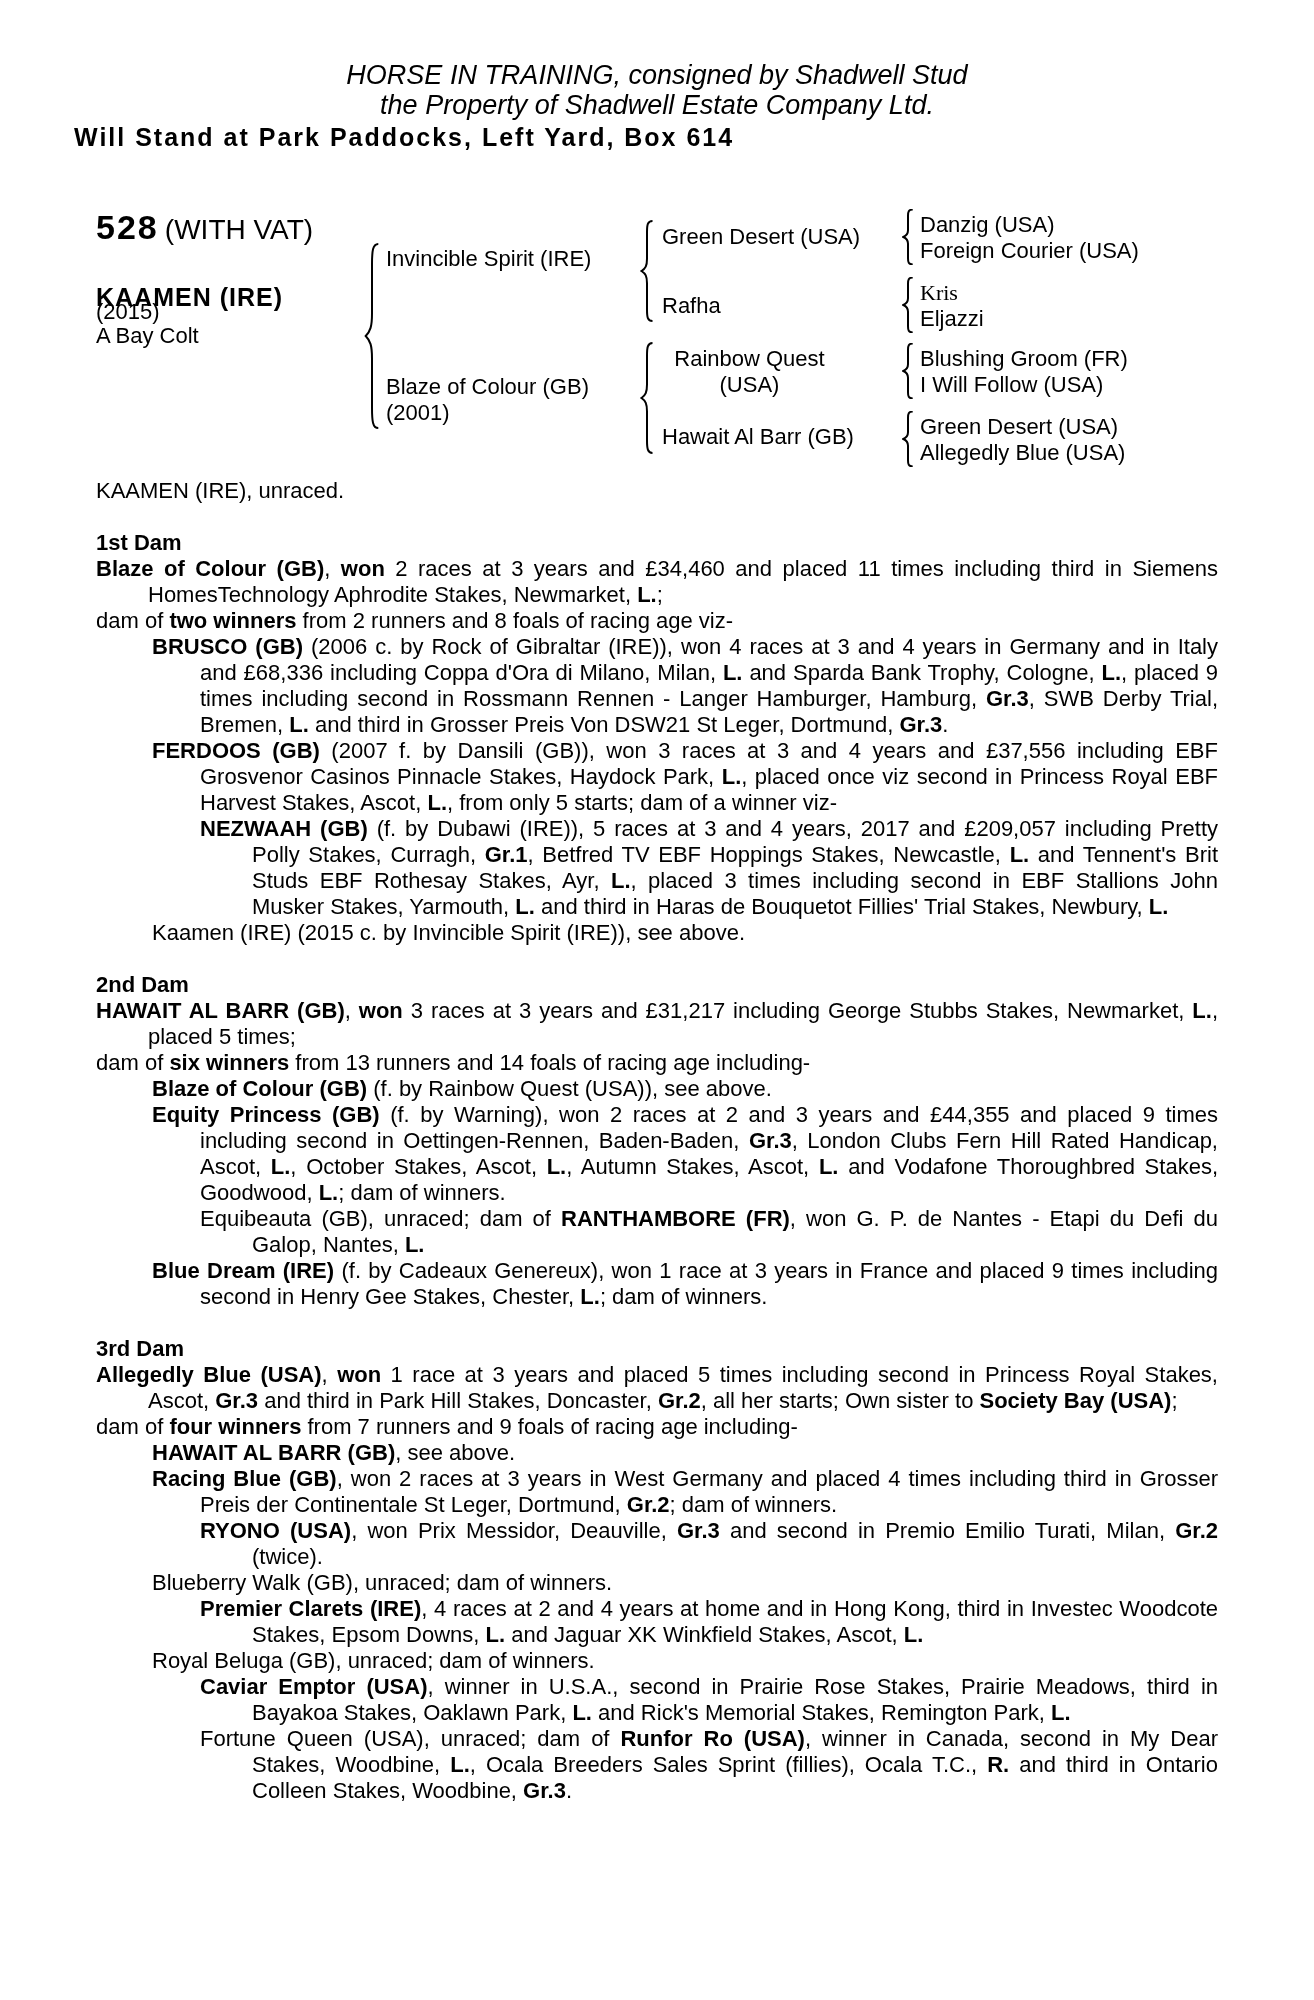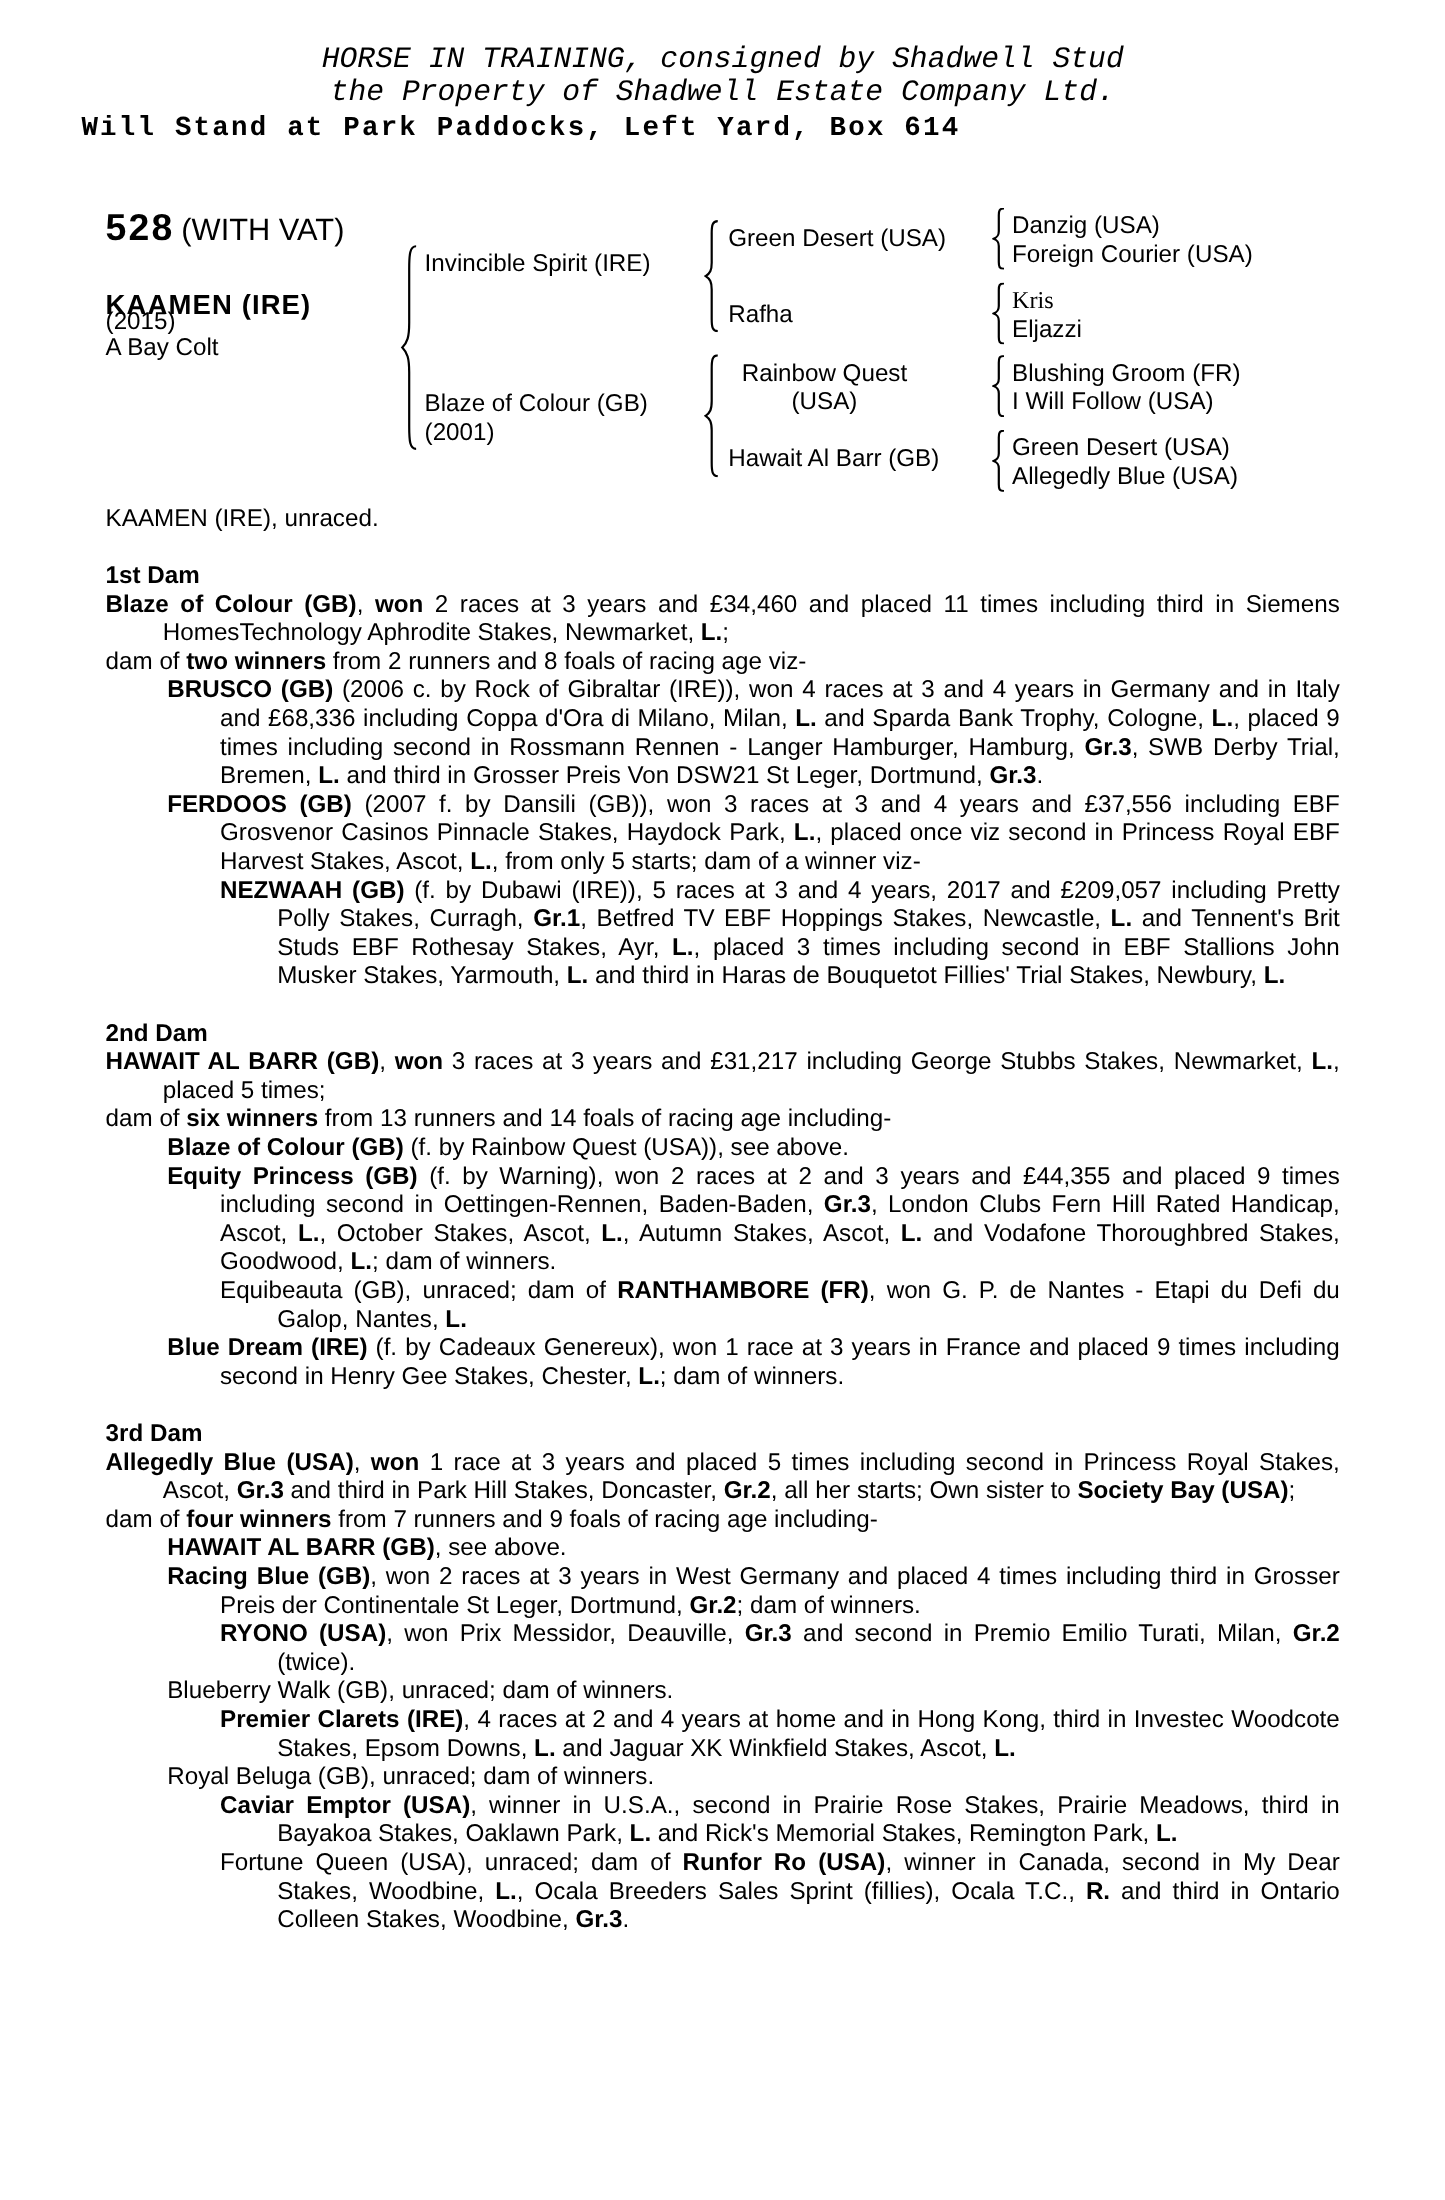--- a/index.html
+++ b/index.html
@@ -4,21 +4,21 @@
 <style>
   html,body{margin:0;padding:0;background:#ffffff;}
   .page{
     position:relative;
     width:1314px;height:2000px;
     background:#fff;color:#000;
     font-family:"Liberation Sans","DejaVu Sans",sans-serif;
     font-size:22px;line-height:26px;
     overflow:hidden;
   }
-  .hdr{padding-top:40px;font-family:Liberation Mono, monospace;}
+  .hdr{padding-top:60px;}
   .hdr-italic{font-style:italic;text-align:center;font-size:27px;line-height:30px;}
   .hdr-stand{font-weight:bold;font-size:25px;letter-spacing:2px;margin:4px 0 0 74px;}
   .b{font-weight:bold;}
   
   .pedigree{position:relative;height:312px;margin-left:96px;margin-top:2px;}
   .pedigree .abs{position:absolute;white-space:nowrap;}
   .lot-num{font-size:34px;font-weight:bold;letter-spacing:2px;}
   .lot-vat{font-size:28px;}
   .lot-name{font-size:25px;font-weight:bold;letter-spacing:1px;}
   .ped-name{font-size:22px;line-height:26px;}
@@ -99,20 +99,21 @@
 
   <div class="bodytext">
     <div class="race-record">KAAMEN (IRE), unraced.</div>
     <div>
         <div class="sec-heading">1st Dam</div>
         <div class="para L0"><span class="b">Blaze of Colour (GB)</span><span>, </span><span class="b">won</span><span> 2 races at 3 years and £34,460 and placed 11 times including third in Siemens HomesTechnology Aphrodite Stakes, Newmarket, </span><span class="b">L.</span><span>;</span></div>
         <div class="para L0"><span>dam of </span><span class="b">two winners</span><span> from 2 runners and 8 foals of racing age viz-</span></div>
         <div class="para L1"><span class="b">BRUSCO (GB)</span><span> (2006 c. by Rock of Gibraltar (IRE)), won 4 races at 3 and 4 years in Germany and in Italy and £68,336 including Coppa d'Ora di Milano, Milan, </span><span class="b">L.</span><span> and Sparda Bank Trophy, Cologne, </span><span class="b">L.</span><span>, placed 9 times including second in Rossmann Rennen - Langer Hamburger, Hamburg, </span><span class="b">Gr.3</span><span>, SWB Derby Trial, Bremen, </span><span class="b">L.</span><span> and third in Grosser Preis Von DSW21 St Leger, Dortmund, </span><span class="b">Gr.3</span><span>.</span></div>
         <div class="para L1"><span class="b">FERDOOS (GB)</span><span> (2007 f. by Dansili (GB)), won 3 races at 3 and 4 years and £37,556 including EBF Grosvenor Casinos Pinnacle Stakes, Haydock Park, </span><span class="b">L.</span><span>, placed once viz second in Princess Royal EBF Harvest Stakes, Ascot, </span><span class="b">L.</span><span>, from only 5 starts; dam of a winner viz-</span></div>
         <div class="para L2"><span class="b">NEZWAAH (GB)</span><span> (f. by Dubawi (IRE)), 5 races at 3 and 4 years, 2017 and £209,057 including Pretty Polly Stakes, Curragh, </span><span class="b">Gr.1</span><span>, Betfred TV EBF Hoppings Stakes, Newcastle, </span><span class="b">L.</span><span> and Tennent's Brit Studs EBF Rothesay Stakes, Ayr, </span><span class="b">L.</span><span>, placed 3 times including second in EBF Stallions John Musker Stakes, Yarmouth, </span><span class="b">L.</span><span> and third in Haras de Bouquetot Fillies' Trial Stakes, Newbury, </span><span class="b">L.</span></div>
+        <div class="para L1"><span>Kaamen (IRE) (2015 c. by Invincible Spirit (IRE)), see above.</span></div>
         <div class="sec-heading">2nd Dam</div>
         <div class="para L0"><span class="b">HAWAIT AL BARR (GB)</span><span>, </span><span class="b">won</span><span> 3 races at 3 years and £31,217 including George Stubbs Stakes, Newmarket, </span><span class="b">L.</span><span>, placed 5 times;</span></div>
         <div class="para L0"><span>dam of </span><span class="b">six winners</span><span> from 13 runners and 14 foals of racing age including-</span></div>
         <div class="para L1"><span class="b">Blaze of Colour (GB)</span><span> (f. by Rainbow Quest (USA)), see above.</span></div>
         <div class="para L1"><span class="b">Equity Princess (GB)</span><span> (f. by Warning), won 2 races at 2 and 3 years and £44,355 and placed 9 times including second in Oettingen-Rennen, Baden-Baden, </span><span class="b">Gr.3</span><span>, London Clubs Fern Hill Rated Handicap, Ascot, </span><span class="b">L.</span><span>, October Stakes, Ascot, </span><span class="b">L.</span><span>, Autumn Stakes, Ascot, </span><span class="b">L.</span><span> and Vodafone Thoroughbred Stakes, Goodwood, </span><span class="b">L.</span><span>; dam of winners.</span></div>
         <div class="para L2"><span>Equibeauta (GB), unraced; dam of </span><span class="b">RANTHAMBORE (FR)</span><span>, won G. P. de Nantes - Etapi du Defi du Galop, Nantes, </span><span class="b">L.</span></div>
         <div class="para L1"><span class="b">Blue Dream (IRE)</span><span> (f. by Cadeaux Genereux), won 1 race at 3 years in France and placed 9 times including second in Henry Gee Stakes, Chester, </span><span class="b">L.</span><span>; dam of winners.</span></div>
         <div class="sec-heading">3rd Dam</div>
         <div class="para L0"><span class="b">Allegedly Blue (USA)</span><span>, </span><span class="b">won</span><span> 1 race at 3 years and placed 5 times including second in Princess Royal Stakes, Ascot, </span><span class="b">Gr.3</span><span> and third in Park Hill Stakes, Doncaster, </span><span class="b">Gr.2</span><span>, all her starts; Own sister to </span><span class="b">Society Bay (USA)</span><span>;</span></div>
         <div class="para L0"><span>dam of </span><span class="b">four winners</span><span> from 7 runners and 9 foals of racing age including-</span></div>

